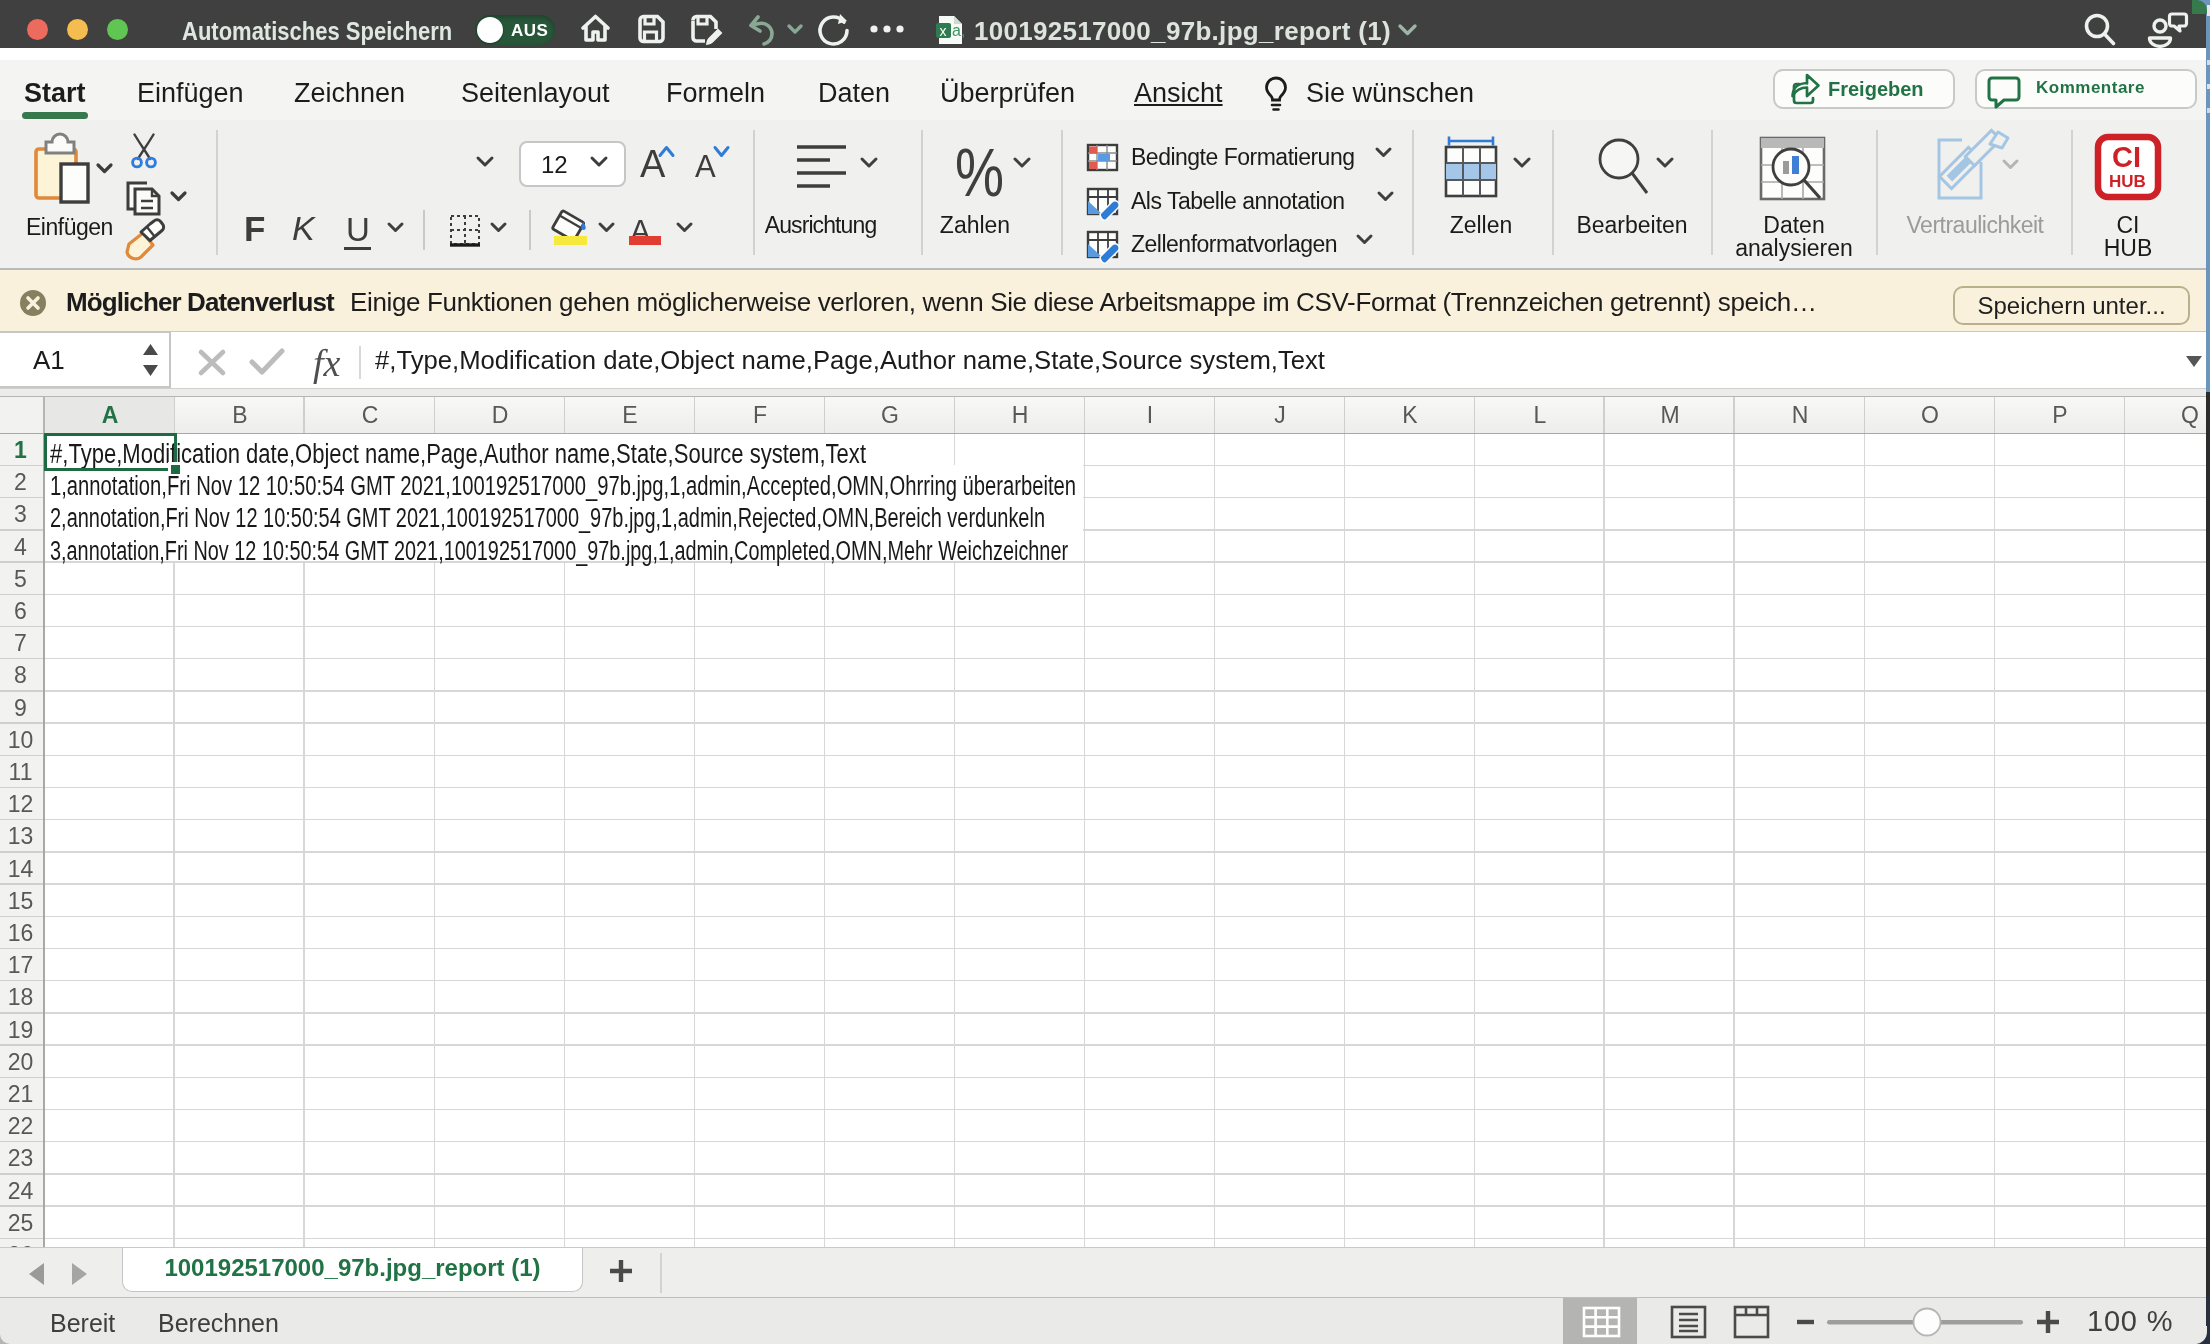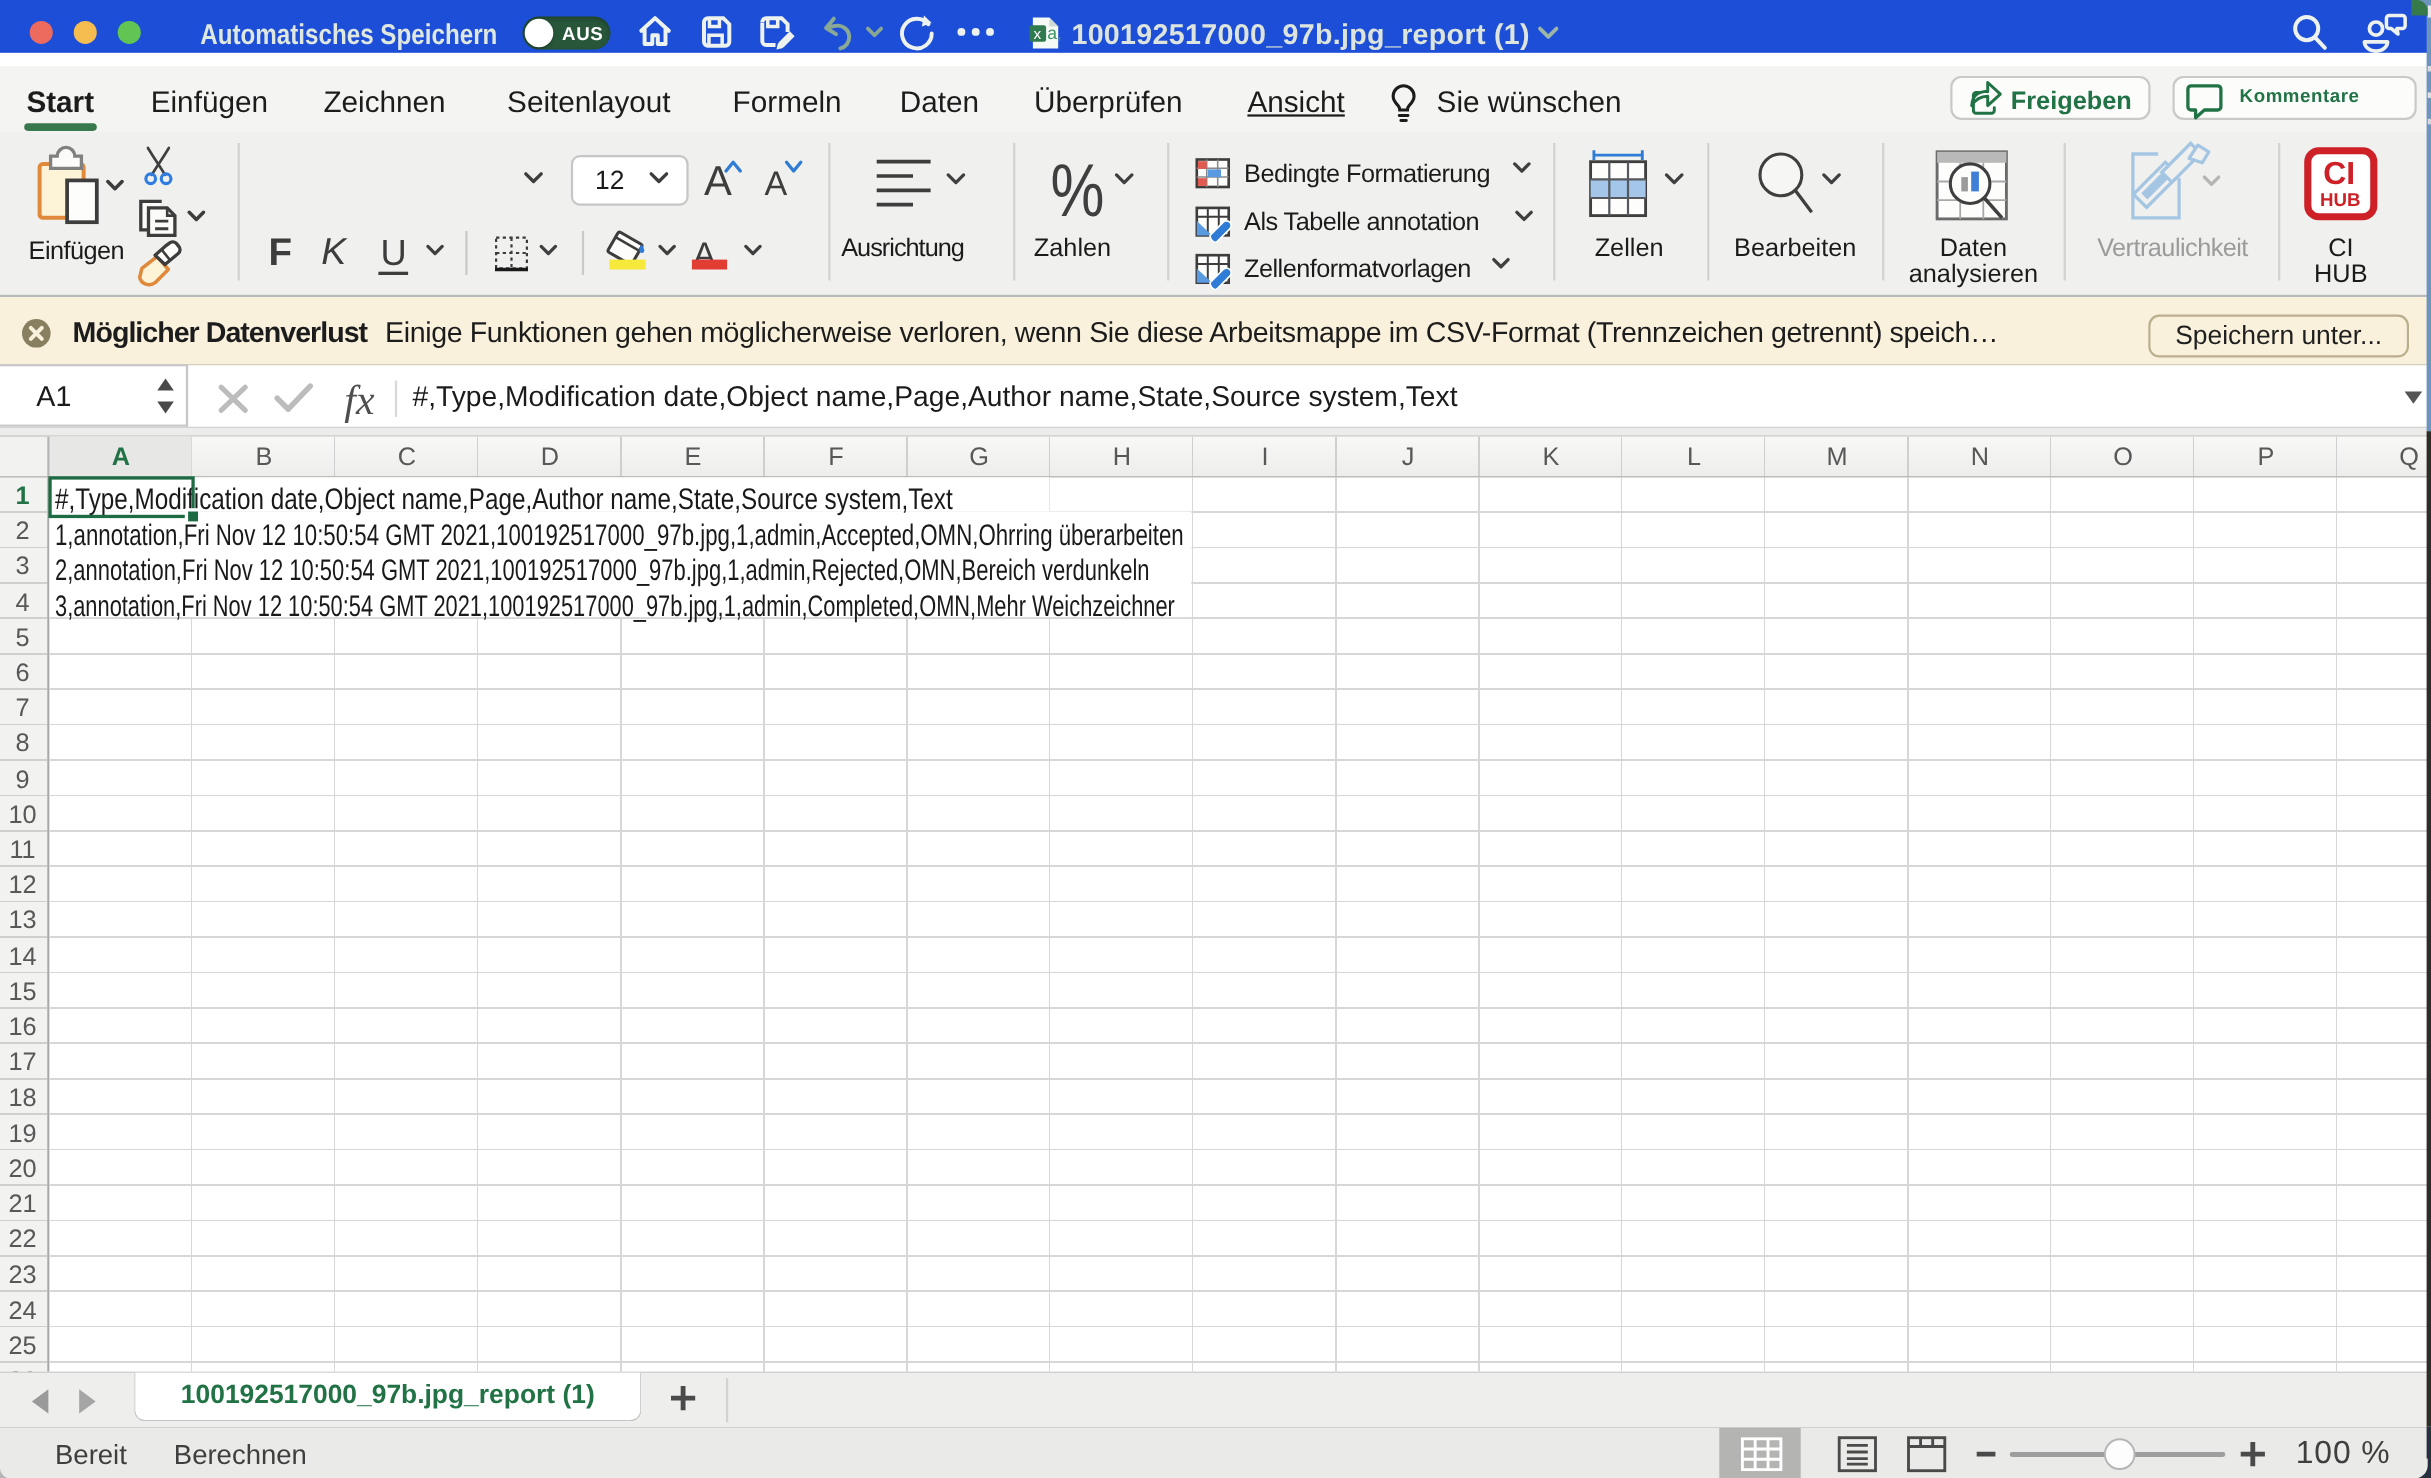--- a/index.html
+++ b/index.html
@@ -2,21 +2,21 @@
 <html><head>
 <meta charset="utf-8">
 <style>
   * { margin:0; padding:0; box-sizing:border-box; }
   html,body { width:2210px; height:1344px; overflow:hidden; }
   body { font-family:"Liberation Sans", sans-serif; position:relative; background:#fff; }
   .abs { position:absolute; }
   svg { display:block; position:absolute; }
 
   
-  #titlebar { left:0; top:0; width:2210px; height:48px; background:#1d4ed8; }
+  #titlebar { left:0; top:0; width:2210px; height:48px; background:#404040; }
   .tl { position:absolute; border-radius:50%; width:21px; height:21px; top:19px; }
   #title-text { position:absolute; color:#dfe7e1; font-size:26px; font-weight:700; top:16px; left:182px; transform:scaleX(.846); transform-origin:left; white-space:nowrap; }
   #toggle { position:absolute; left:475px; top:15px; width:80px; height:30px; background:#275639; border-radius:15px; box-shadow: inset 0 2px 4px rgba(0,0,0,.25); }
   #toggle .knob { position:absolute; left:2px; top:2px; width:26px; height:26px; background:#fff; border-radius:50%; box-shadow:0 1px 2px rgba(0,0,0,.4);}
   #toggle .lab { position:absolute; left:36px; top:6px; font-size:17px; font-weight:700; color:#fff; letter-spacing:.5px;}
   #filename { position:absolute; color:#dce4dd; font-size:26px; font-weight:700; top:16px; left:974px; letter-spacing:.3px; white-space:nowrap; }
 
   
   #tabrow { left:0; top:60px; width:2210px; height:60px; background:#f4f4f2; }
   .rtab { position:absolute; top:18px; font-size:27px; color:#1c1c1c; white-space:nowrap; }
@@ -127,21 +127,21 @@
   <div id="start-underline"></div>
   <span class="rtab" style="left:137px;">Einfügen</span>
   <span class="rtab" style="left:294px;">Zeichnen</span>
   <span class="rtab" style="left:461px;">Seitenlayout</span>
   <span class="rtab" style="left:666px;">Formeln</span>
   <span class="rtab" style="left:818px;">Daten</span>
   <span class="rtab" style="left:940px;">Überprüfen</span>
   <span class="rtab" style="left:1134px;text-decoration:underline;">Ansicht</span>
   <span class="rtab" style="left:1306px;">Sie wünschen</span>
   <div class="hbtn" style="left:1773px; width:182px;"></div>
-  <span class="rtab" style="left:1828px; color:#217346; font-weight:700; font-size:23px;">Freigeben</span>
+  <span class="rtab" style="left:1828px; color:#217346; font-weight:700; font-size:20px;">Freigeben</span>
   <div class="hbtn" style="left:1975px; width:222px;"></div>
   <span class="rtab" style="left:2036px; color:#217346; font-weight:700; font-size:17px; letter-spacing:.5px;">Kommentare</span>
 </div>
 <svg style="left:0;top:60px;" width="2210" height="60" viewBox="0 0 2210 60" fill="none">
 
   <path d="M1276 18 a9.5 9.5 0 0 1 9.5 9.5 c0 4 -2.5 6.5 -4.5 8.5 c-1.2 1.2 -1.5 2.5 -1.5 4 h-7 c0 -1.5 -0.3 -2.8 -1.5 -4 c-2 -2 -4.5 -4.5 -4.5 -8.5 a9.5 9.5 0 0 1 9.5-9.5 z" stroke="#1c1c1c" stroke-width="2.8"></path>
   <path d="M1272 45 h8 M1273.5 49.5 h5" stroke="#1c1c1c" stroke-width="2.6" stroke-linecap="round"></path>
 
   <path d="M1807 23.5 v-8.5 l11.5 10.5 -11.5 10.5 v-8.5 c-7 0 -11 2.5 -14.5 8.5 c0.5 -8.5 4.5 -12.5 14.5 -13 z" stroke="#217346" stroke-width="2.7" stroke-linejoin="round"></path>
   <path d="M1813 38 v2.5 a2.5 2.5 0 0 1 -2.5 2.5 h-14 a2.5 2.5 0 0 1 -2.5 -2.5 v-14 a2.5 2.5 0 0 1 2.5-2.5 h2.5" stroke="#217346" stroke-width="2.7" stroke-linecap="round"></path>

